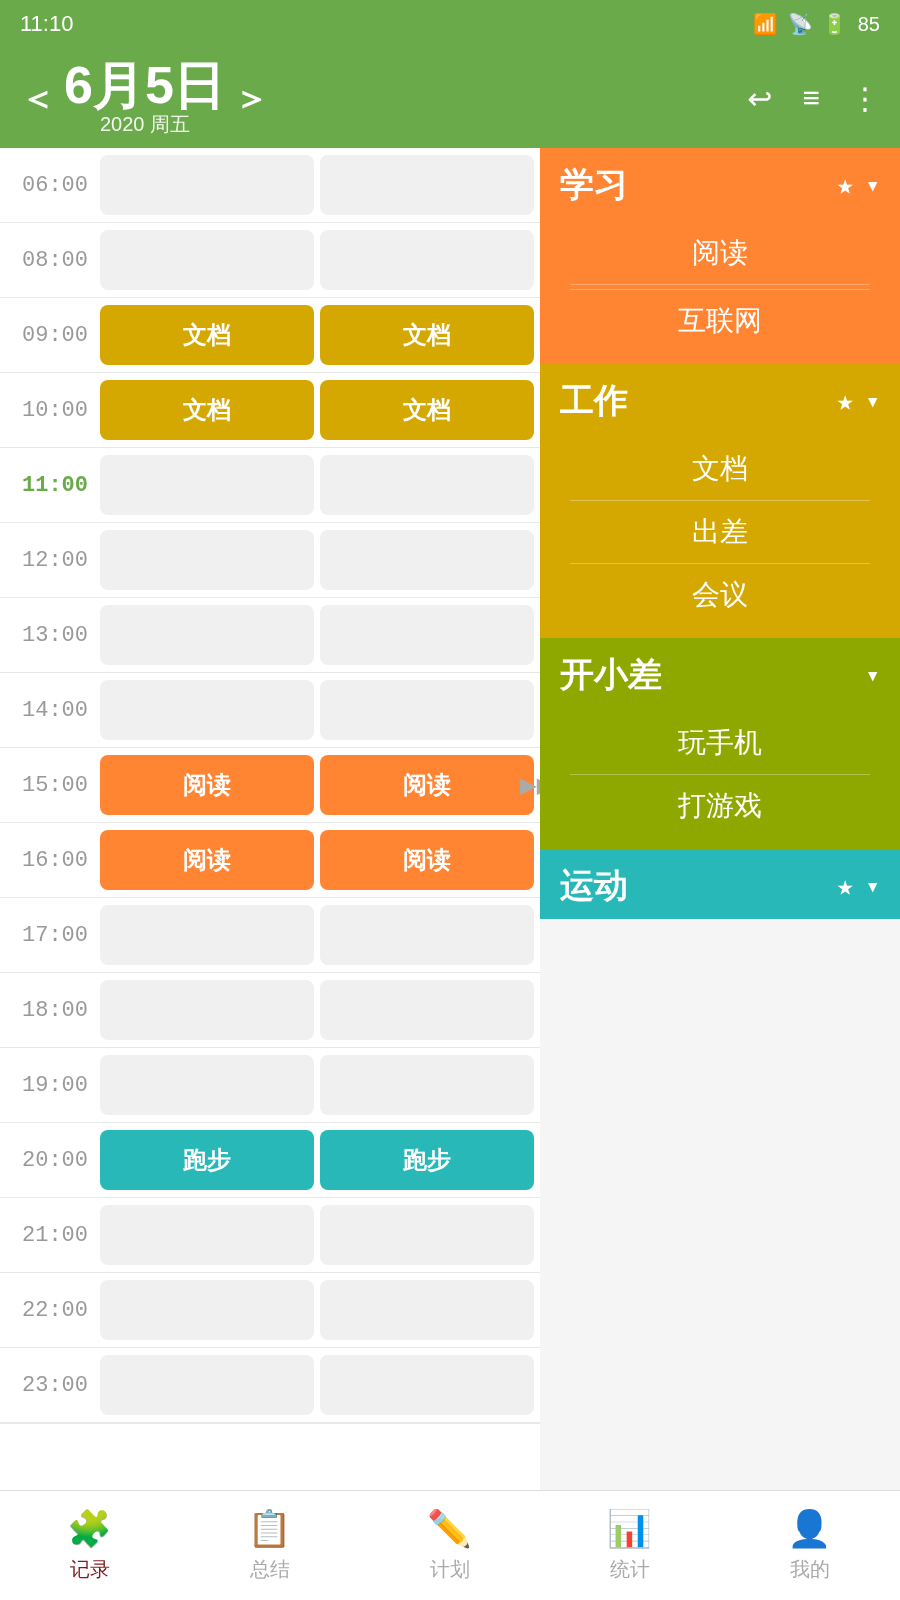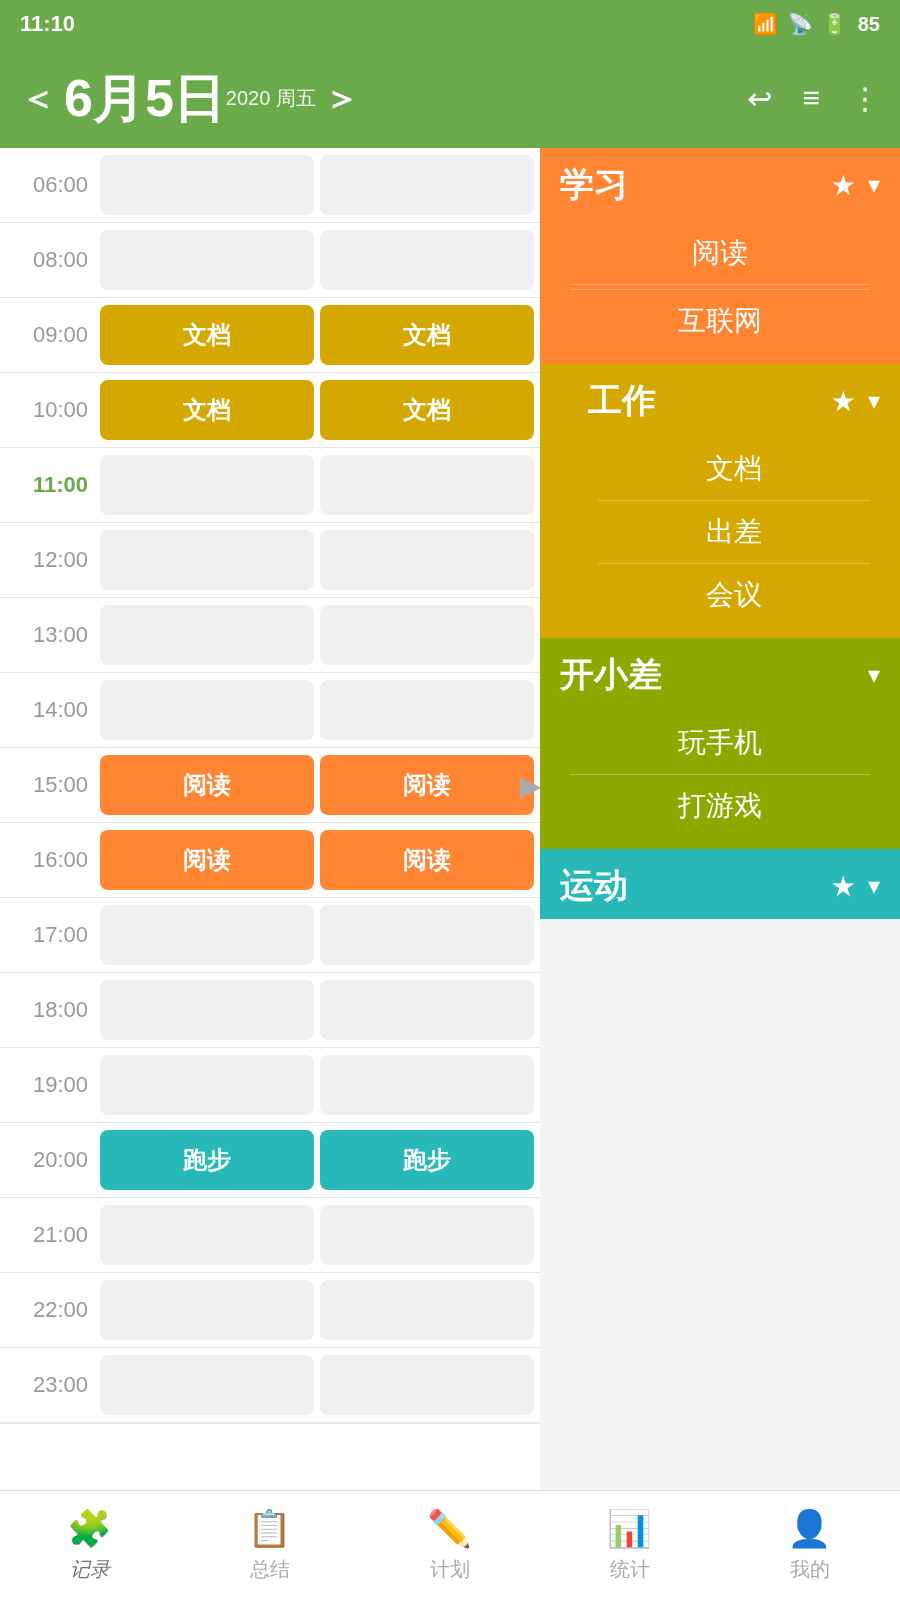--- a/index.html
+++ b/index.html
@@ -16,21 +16,21 @@
     
     .status-bar {
       background: #6aaa4a;
       height: 48px;
       display: flex;
       align-items: center;
       justify-content: space-between;
       padding: 0 20px;
       color: white;
       font-size: 22px;
-      font-weight: bold;
+      font-weight: normal;
     }
     .status-right {
       display: flex;
       align-items: center;
       gap: 10px;
       font-size: 20px;
     }
 
     
     .header {
@@ -48,21 +48,21 @@
       gap: 8px;
     }
     .header-nav .nav-arrow {
       font-size: 36px;
       font-weight: bold;
       cursor: pointer;
       color: white;
     }
     .header-date {
       display: flex;
-      flex-direction: row;
+      flex-direction: column;
       align-items: center;
     }
     .header-date .main-date {
       font-size: 52px;
       font-weight: bold;
       line-height: 1;
     }
     .header-date .year-weekday {
       font-size: 20px;
       color: rgba(255,255,255,0.9);
@@ -78,20 +78,21 @@
       color: white;
       cursor: pointer;
     }
 
     
     .main-area {
       display: flex;
       height: 1360px;
       position: relative;
       background: #4d7c0f;
+      font-family: Liberation Mono, monospace;
     }
 
     
     .timeline {
       width: 540px;
       flex-shrink: 0;
       overflow: hidden;
       position: relative;
       background: white;
     }
@@ -255,22 +256,21 @@
       cursor: pointer;
     }
     .nav-icon {
       font-size: 36px;
     }
     .nav-label {
       font-size: 20px;
       color: #aaa;
     }
     .nav-label.active {
-      color: #737373;
-      font-style: italic;
+      color: #7f1d1d;
     }
     .nav-icon.active {
       color: #6aaa4a;
     }
   </style>
 </head>
 <body>
 
 <div class="status-bar">
   <span>11:10</span>
@@ -461,21 +461,21 @@
           </div>
           <div class="category-items">
             <div class="category-item">阅读</div>
             <div class="category-divider"></div>
             <div class="category-divider"></div>
             <div class="category-item">互联网</div>
           </div>
         </div>
       </div>
       <div class="category-card">
-        <div class="category-card-inner" style="background: rgb(212, 168, 0); padding-left: 28px;">
+        <div class="category-card-inner" style="background: rgb(212, 168, 0);">
           <div class="category-header">
             <span class="category-title">工作</span>
             <div class="category-header-icons">
               <span class="star-icon">★</span>
               <span class="chevron-icon">▾</span>
             </div>
           </div>
           <div class="category-items">
             <div class="category-item">文档</div>
             <div class="category-divider"></div>

